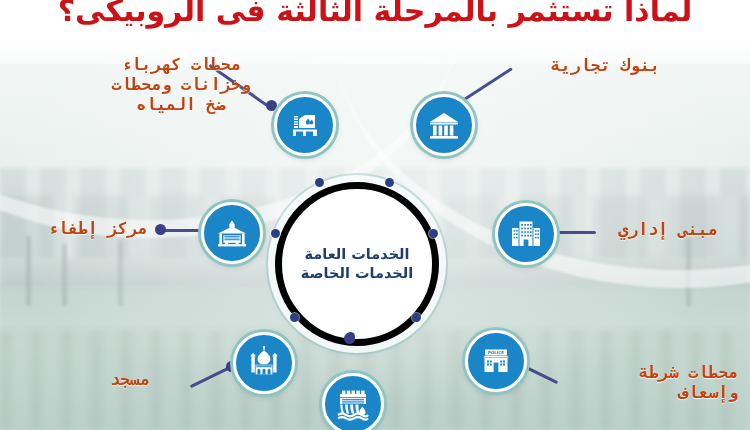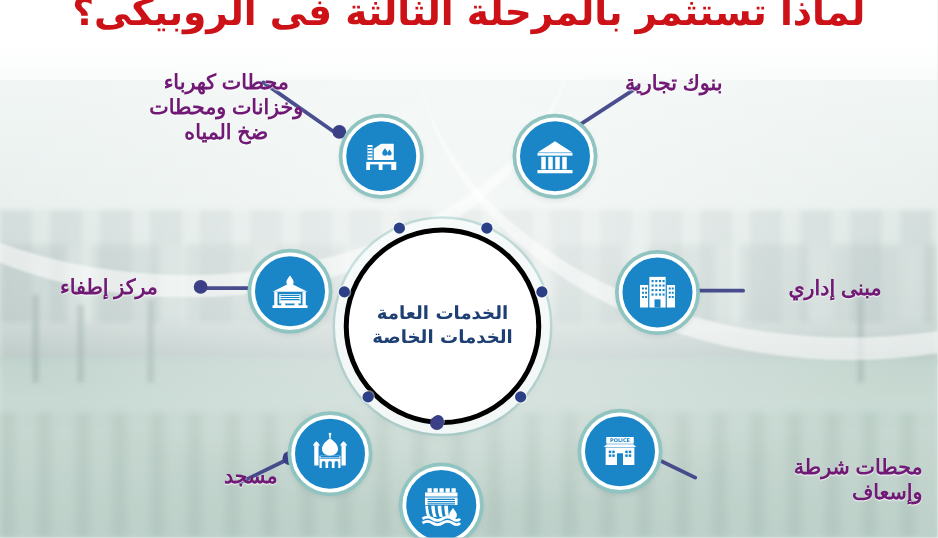--- a/index.html
+++ b/index.html
@@ -59,21 +59,21 @@
     color:#cc1117;font-weight:700;font-size:30px;letter-spacing:0px;
     text-shadow:0 1px 0 rgba(255,255,255,.6);
     white-space:nowrap;line-height:46px;
     font-family:"DejaVu Sans","Liberation Sans",sans-serif;
   }
 
   
   .hub{
     position:absolute;left:275px;top:182px;width:150px;height:150px;
     border-radius:50%;background:#ffffff;
-    border:4px solid #000000;
+    border:7px solid #000000;
     box-shadow:0 0 0 7px rgba(255,255,255,.85), 0 0 0 9px rgba(121,184,180,.35),
                0 3px 12px rgba(40,70,90,.18);
     display:flex;align-items:center;justify-content:center;
   }
   .hub-text{
     direction:rtl;text-align:center;color:#1d3f73;font-weight:700;
     font-size:14.5px;line-height:1.34;padding:0 10px;
     font-family:"DejaVu Sans","Liberation Sans",sans-serif;
   }
   .hub-dot{position:absolute;width:9px;height:9px;border-radius:50%;
@@ -92,23 +92,23 @@
 
   
   .conn{position:absolute;height:3px;background:#3b3f86;border-radius:2px;
      transform-origin:0 50%;z-index:2;opacity:.92;}
   .conn-dot{position:absolute;width:11px;height:11px;border-radius:50%;
      background:#3b3f86;z-index:3;}
 
   
   .lbl{
     position:absolute;direction:rtl;text-align:center;
-    color:#701a75;font-weight:700;font-size:16.5px;line-height:1.22;
+    color:#c2410c;font-weight:700;font-size:16.5px;line-height:1.22;
     text-shadow:0 1px 1px rgba(255,255,255,.85);
-    font-family:Liberation Sans, sans-serif;
+    font-family:Liberation Mono, monospace;
     white-space:pre-line;z-index:5;
   }
 
   
   .pol-txt{font-size:4px;font-weight:700;fill:#1a86c8;}
 </style>
 </head>
 <body>
 
 <div id="stage">
@@ -195,21 +195,21 @@
         <path d="M18 6 L32 15 L4 15 Z" fill="#fff"></path>
         <rect x="4" y="15.5" width="28" height="2" fill="#fff"></rect>
         <rect x="7" y="18.5" width="3.6" height="10" fill="#fff"></rect>
         <rect x="12.6" y="18.5" width="3.6" height="10" fill="#fff"></rect>
         <rect x="18.2" y="18.5" width="3.6" height="10" fill="#fff"></rect>
         <rect x="23.8" y="18.5" width="3.6" height="10" fill="#fff"></rect>
         <rect x="4" y="29" width="28" height="2.6" fill="#fff"></rect>
       </svg>
     </span>
   </div>
-  <div class="lbl" style="left:500px;top:57px;width:160px;text-align:left;">بنوك تجارية</div>
+  <div class="lbl" style="left:500px;top:57px;width:160px;text-align:right;">بنوك تجارية</div>
 
   <div class="node" style="left:495px;top:203px;">
     <span>
       <svg width="36" height="36" viewBox="0 0 36 36" aria-hidden="true">
         <rect x="4" y="12" width="6.5" height="18" fill="#fff"></rect>
         <rect x="25.5" y="12" width="6.5" height="18" fill="#fff"></rect>
         <rect x="11.5" y="5.5" width="13" height="24.5" fill="#fff"></rect>
         <g fill="#1a86c8">
           <rect x="5.6" y="14" width="1.6" height="1.6"></rect>
             <rect x="8" y="14" width="1.6" height="1.6"></rect>
@@ -317,21 +317,21 @@
         </g>
         <rect x="9.6" y="22.2" width="16.8" height="7.2" fill="#fff"></rect>
         <g fill="#1a86c8">
           <path d="M11.4 29.4 v-4.1 a1.5 1.5 0 0 1 3 0 v4.1 z"></path>
           <path d="M16.5 29.4 v-4.1 a1.5 1.5 0 0 1 3 0 v4.1 z"></path>
           <path d="M21.6 29.4 v-4.1 a1.5 1.5 0 0 1 3 0 v4.1 z"></path>
         </g>
       </svg>
     </span>
   </div>
-  <div class="lbl" style="left:110px;top:371px;width:112px;text-align:right;">مسجد</div>
+  <div class="lbl" style="left:110px;top:371px;width:112px;text-align:left;">مسجد</div>
 
   <div class="node" style="left:201px;top:202px;">
     <span>
       <svg width="36" height="36" viewBox="0 0 36 36" aria-hidden="true">
         <path d="M18 5.4 c1.8 2.4 2.9 3.9 2.9 5.2 a2.9 2.9 0 0 1 -5.8 0 c0 -1.3 1.1 -2.8 2.9 -5.2 z" fill="#fff"></path>
         <path d="M18 11.4 L32 18.4 L4 18.4 Z" fill="#fff"></path>
         <rect x="5.4" y="18.6" width="2.6" height="11.4" fill="#fff"></rect>
         <rect x="28" y="18.6" width="2.6" height="11.4" fill="#fff"></rect>
         <rect x="4" y="29.2" width="28" height="2.2" fill="#fff"></rect>
         <rect x="9.4" y="20.4" width="17.2" height="5" fill="#fff"></rect>

